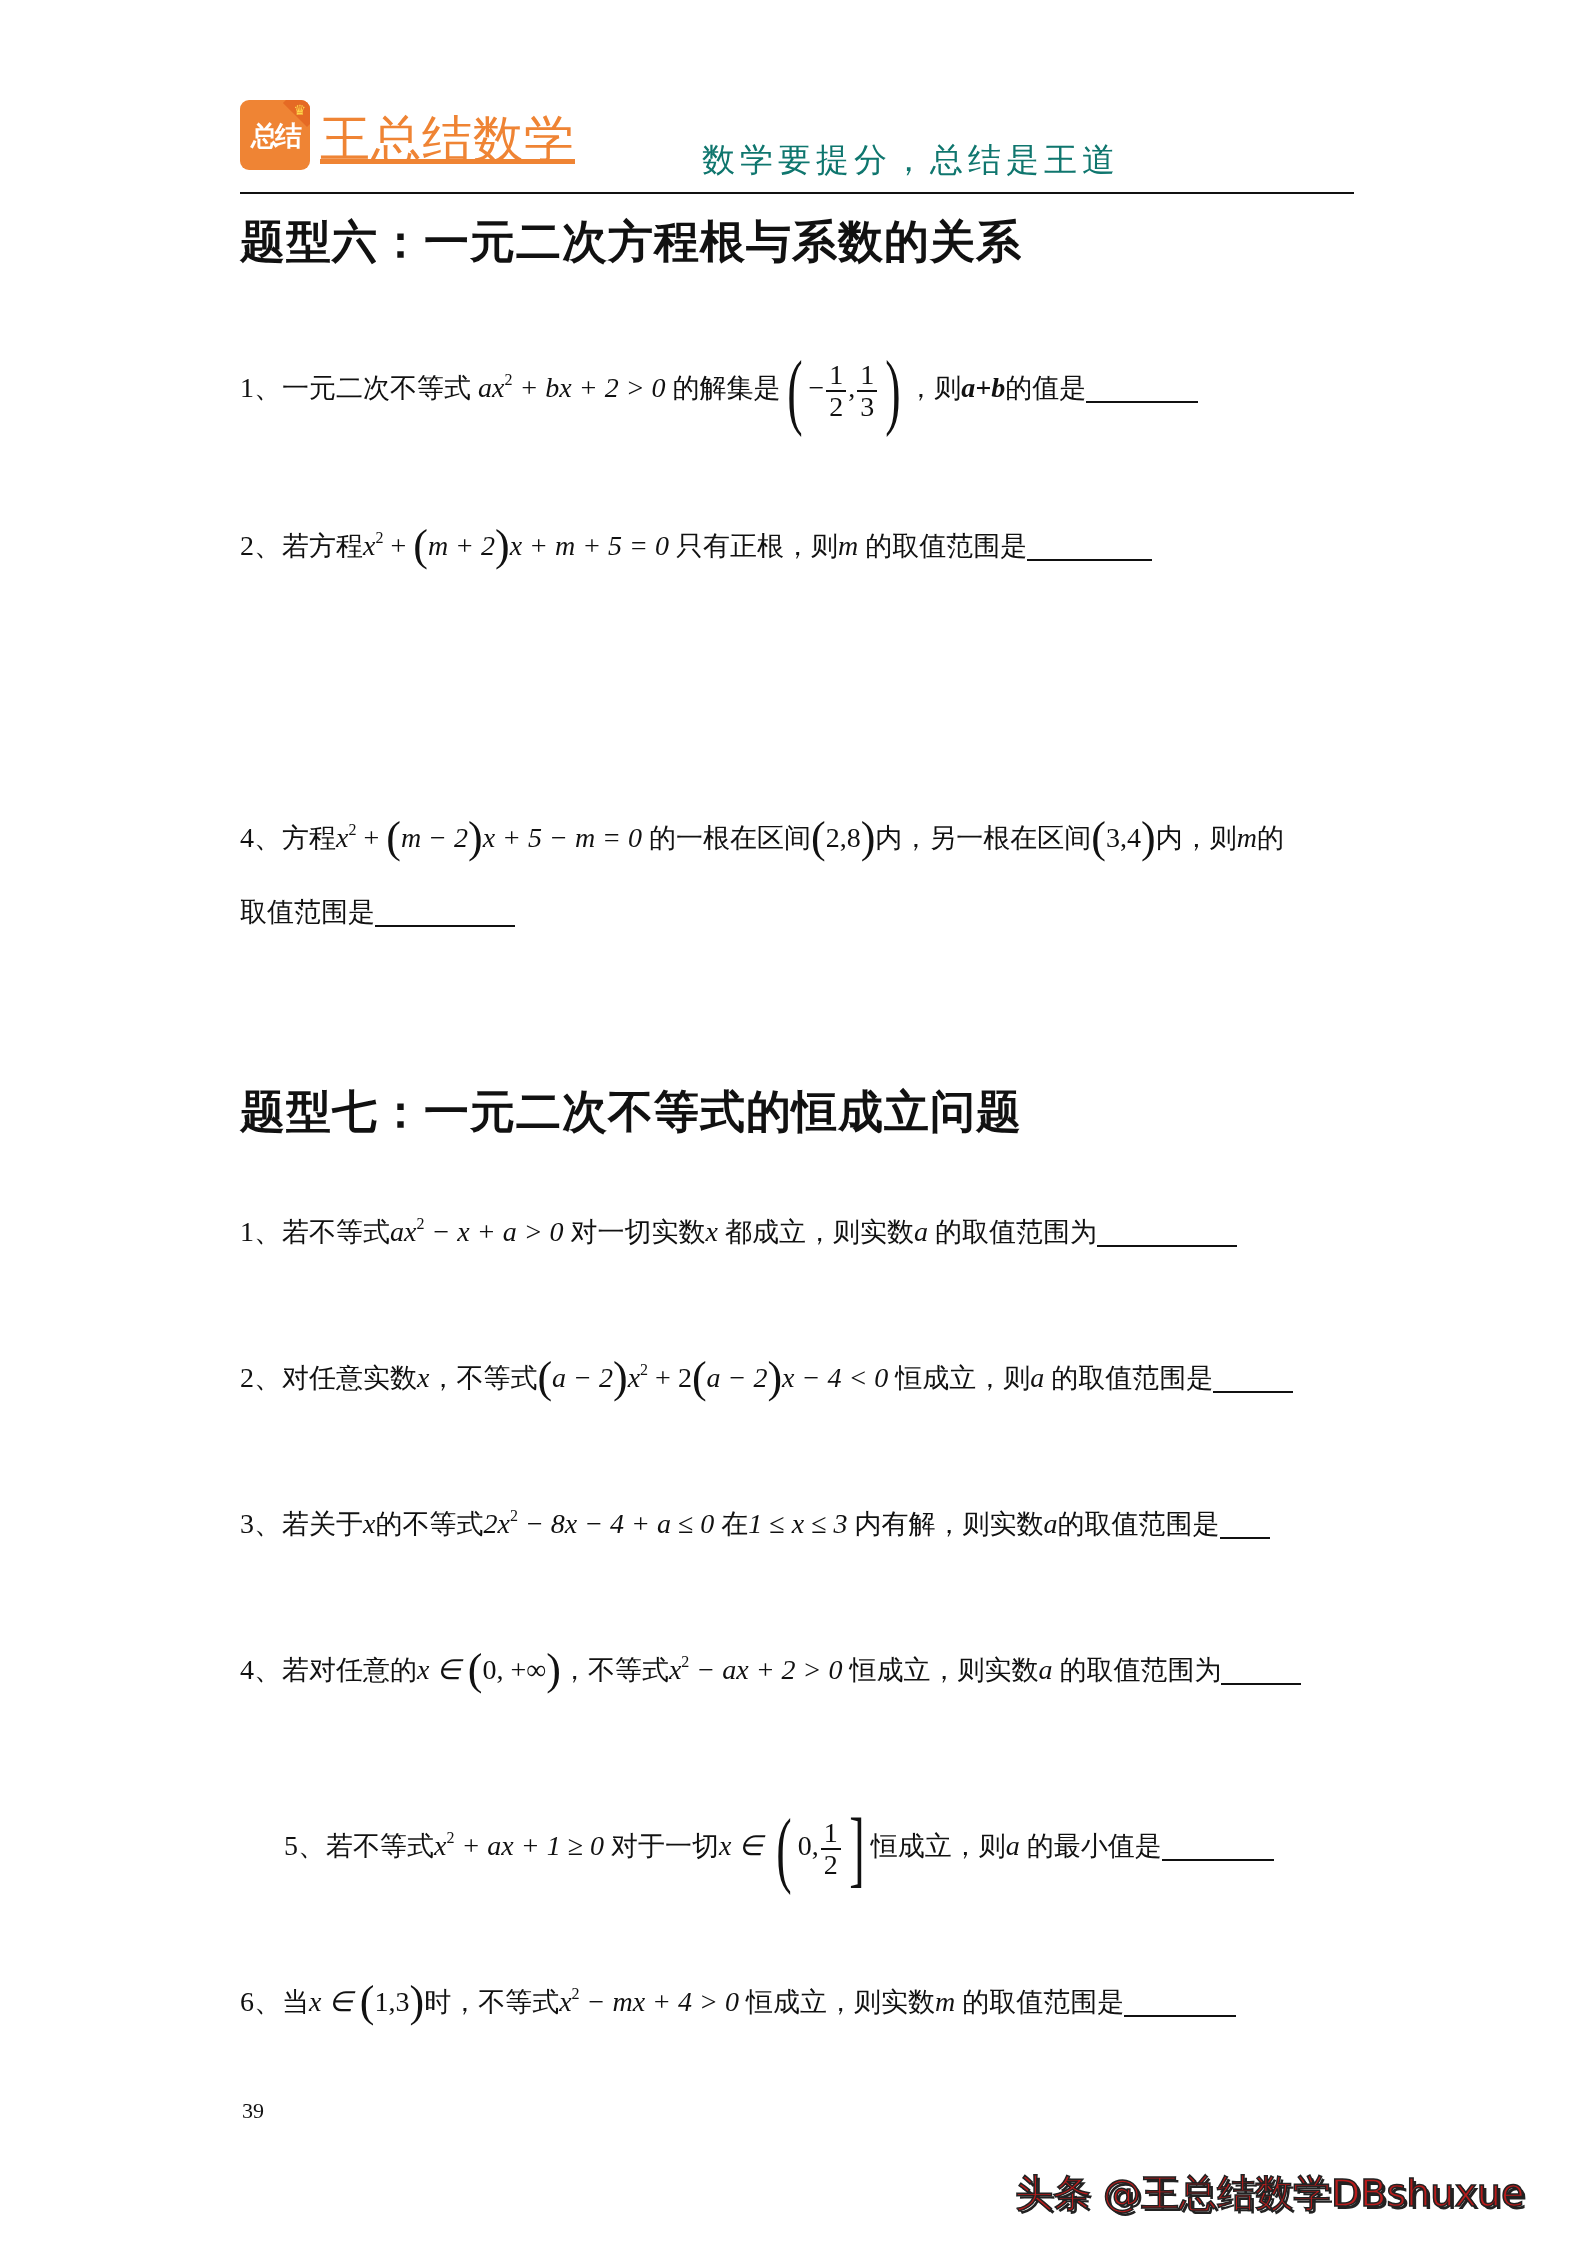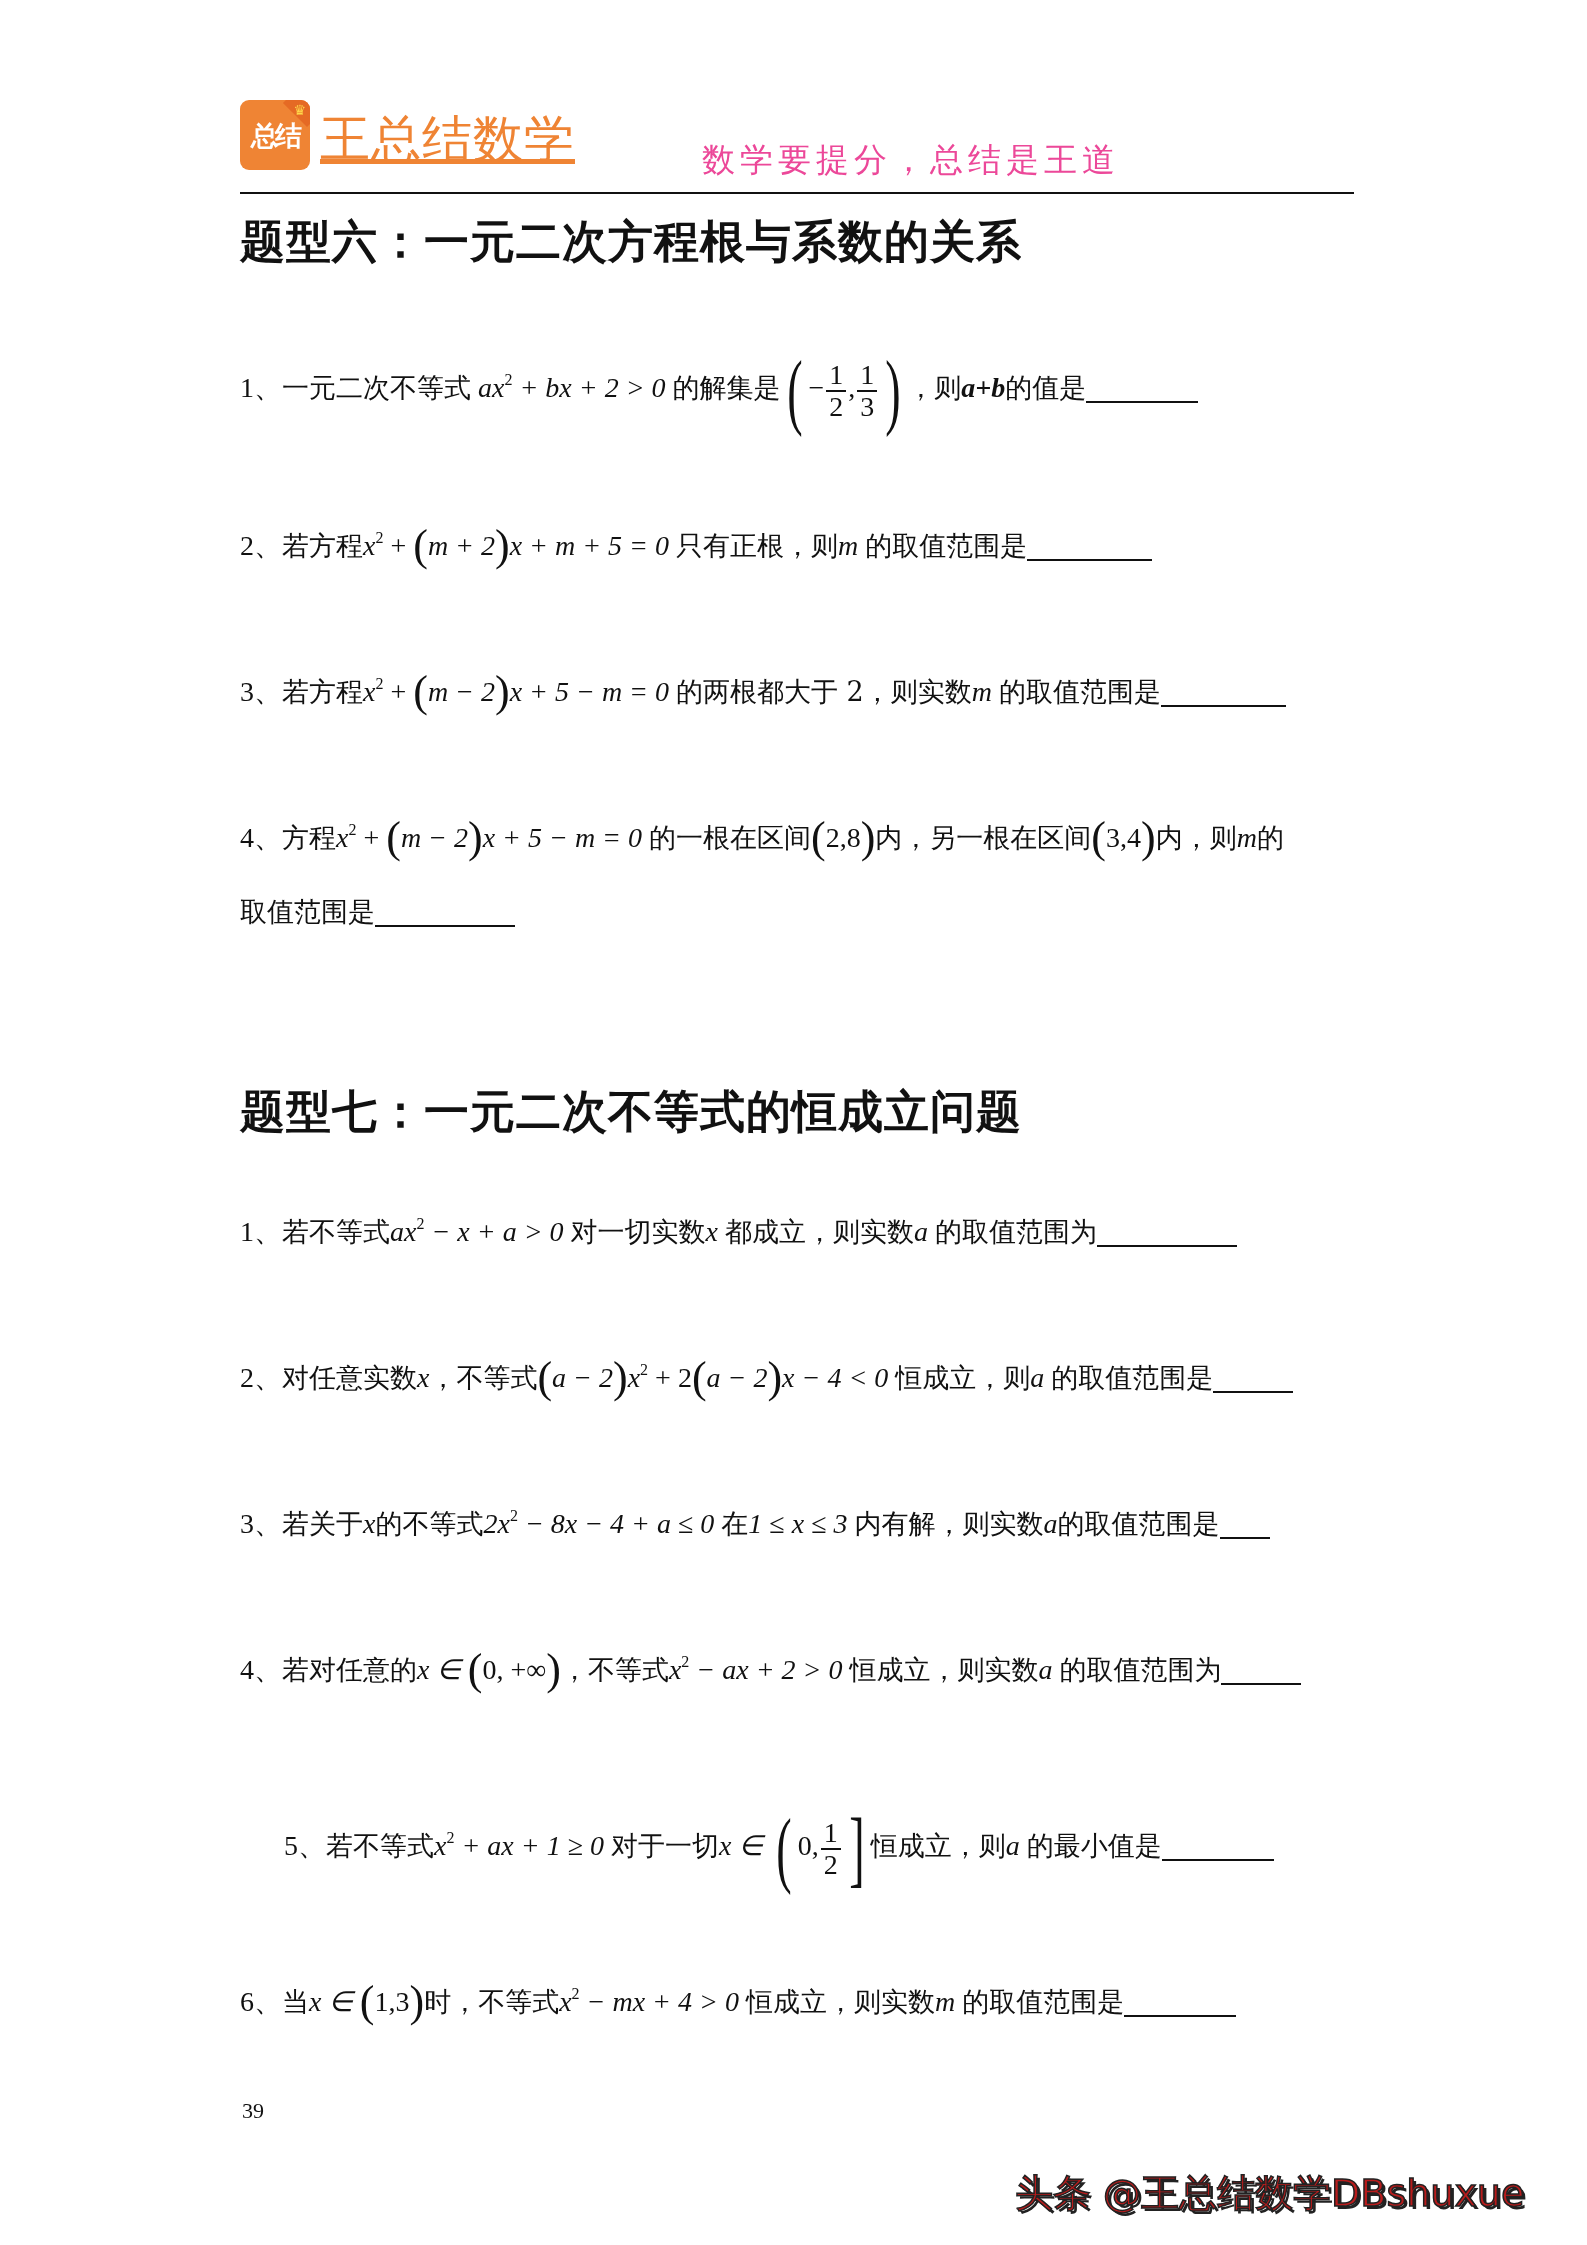--- a/index.html
+++ b/index.html
@@ -5,21 +5,21 @@
   html, body { margin:0; padding:0; background:#ffffff; }
   body { width:1587px; height:2245px; position:relative; overflow:hidden; font-family:"Liberation Serif","DejaVu Serif",serif; color:#111; }
   .page { position:absolute; left:0; top:0; width:1587px; height:2245px; }
 
   
   .logo-box { position:absolute; left:240px; top:100px; width:70px; height:70px; border-radius:9px; background:#ef8434; overflow:hidden; }
   .logo-box .corner { position:absolute; right:-14px; top:-14px; width:34px; height:34px; background:#e56a24; transform:rotate(45deg); }
   .logo-box .crown { position:absolute; right:4px; top:2px; color:#ffd84a; font-size:14px; font-family:"DejaVu Sans",sans-serif; }
   .logo-box .logo-text { position:absolute; left:0; right:0; top:18px; text-align:center; color:#fff; font-family:"DejaVu Sans",sans-serif; font-weight:bold; font-size:27px; letter-spacing:-3px; }
   .brand-name { position:absolute; left:320px; top:106px; font-family:"DejaVu Sans",sans-serif; font-size:50px; color:#ef8434; letter-spacing:1px;text-decoration:underline; }
-  .slogan { position:absolute; left:702px; top:138px; font-family:"DejaVu Serif",serif; font-size:33px; color:#ec4899; letter-spacing:5px;text-align:right; }
+  .slogan { position:absolute; left:702px; top:138px; font-family:"DejaVu Serif",serif; font-size:33px; color:#0f766e; letter-spacing:5px;text-align:right; }
   .header-rule { position:absolute; left:240px; top:192px; width:1114px; height:2px; background:#111; }
 
   
   .section-title { position:absolute; left:240px; font-family:"DejaVu Sans",sans-serif; font-weight:bold; font-size:45px; color:#111; letter-spacing:1px; }
   .q { position:absolute; left:240px; font-size:28px; white-space:nowrap; line-height:40px; }
   .m { font-style:italic; font-family:"Liberation Serif",serif; }
   .mb { font-style:italic; font-weight:bold; font-family:"Liberation Serif",serif; }
   .r { font-family:"Liberation Serif",serif; }
   sup { font-size:16px; vertical-align:12px; line-height:0; }
   .paren { font-size:44px; vertical-align:-5px; font-weight:100; }
@@ -53,24 +53,20 @@
     <span class="r">1、</span><span class="cn">一元二次不等式</span>
     <span class="m">ax</span><sup class="r">2</sup><span class="m"> + bx + 2 &gt; 0</span>
     <span class="cn">的解集是</span><span class="bigparen">(</span><span class="r">−</span><span class="frac"><span class="n r">1</span><span class="d r">2</span></span><span class="r">,</span><span class="frac"><span class="n r">1</span><span class="d r">3</span></span><span class="bigparen">)</span><span class="cn">，则</span><span class="mb">a+b</span><span class="cn">的值是</span><span class="blank" style="width:112px;"></span>
   </div>
 
   <div class="q" style="top:526px;">
     <span class="r">2、</span><span class="cn">若方程</span><span class="m">x</span><sup class="r">2</sup><span class="r"> + </span><span class="paren">(</span><span class="m">m + 2</span><span class="paren">)</span><span class="m">x + m + 5 = 0</span>
     <span class="cn">只有正根，则</span><span class="m">m</span> <span class="cn">的取值范围是</span><span class="blank" style="width:125px;"></span>
   </div>
 
-  <div class="q" style="top:672px;">
-    <span class="r">3、</span><span class="cn">若方程</span><span class="m">x</span><sup class="r">2</sup><span class="r"> + </span><span class="paren">(</span><span class="m">m − 2</span><span class="paren">)</span><span class="m">x + 5 − m = 0</span>
-    <span class="cn">的两根都大于 2，则实数</span><span class="m">m</span> <span class="cn">的取值范围是</span><span class="blank" style="width:125px;"></span>
-  </div>
 
   <div class="q" style="top:818px;">
     <span class="r">4、</span><span class="cn">方程</span><span class="m">x</span><sup class="r">2</sup><span class="r"> + </span><span class="paren">(</span><span class="m">m − 2</span><span class="paren">)</span><span class="m">x + 5 − m = 0</span>
     <span class="cn">的一根在区间</span><span class="paren">(</span><span class="r">2,8</span><span class="paren">)</span><span class="cn">内，另一根在区间</span><span class="paren">(</span><span class="r">3,4</span><span class="paren">)</span><span class="cn">内，则</span><span class="m">m</span><span class="cn">的</span>
   </div>
   <div class="q" style="top:892px;">
     <span class="cn">取值范围是</span><span class="blank" style="width:140px;"></span>
   </div>
 
   <div class="section-title" style="top:1082px;">题型七：一元二次不等式的恒成立问题</div>

